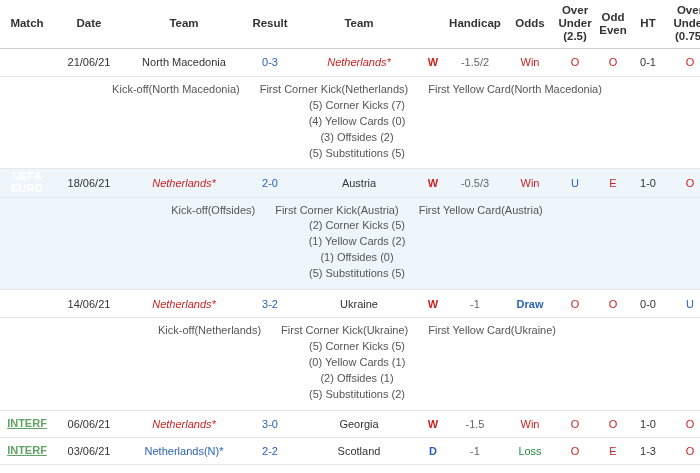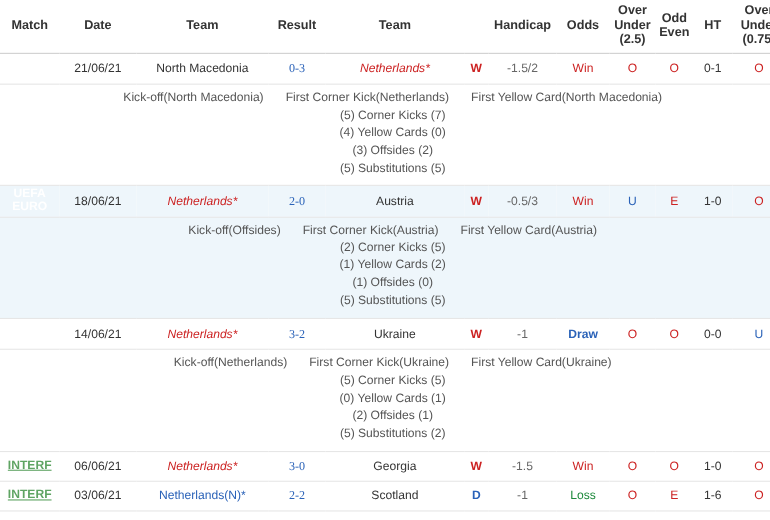--- a/index.html
+++ b/index.html
@@ -39,21 +39,21 @@
   .lg-euro{background:#a08c4a;}
   .lg-interf{background:#ffffff;color:#5fa463;border:0;}
   .lg-interf .lgtxt{color:#5fa463;text-decoration:underline;}
   .lg-wcpeu{background:#3f4b8c;}
 
   .date{color:#333;}
   .team{font-weight:normal;}
   .t-red{color:#cc2222;font-style:italic;}
   .t-blue{color:#2a62b8;}
   .t-dark{color:#333;}
-  .score{color:#2a62b8;font-weight:normal;font-family:Liberation Serif, serif;}
+  .score{color:#2a62b8;font-weight:normal;}
   .w{color:#cc2222;font-weight:bold;}
   .d{color:#2a62b8;font-weight:bold;}
   .win{color:#cc2222;}
   .loss{color:#1e8a3c;}
   .draw{color:#2a62b8;font-weight:bold;}
   .o{color:#cc2222;}
   .u{color:#2a62b8;}
   .e{color:#cc2222;}
   .gray{color:#666;}
 
@@ -174,21 +174,21 @@
         <td class="league lg-interf"><span class="lgtxt">INTERF</span></td>
         <td class="date">03/06/21</td>
         <td class="team t-blue">Netherlands(N)*</td>
         <td class="score">2-2</td>
         <td class="team t-dark">Scotland</td>
         <td class="d">D</td>
         <td class="gray">-1</td>
         <td class="loss">Loss</td>
         <td class="o">O</td>
         <td class="e">E</td>
-        <td>1-6</td>
+        <td>1-3</td>
         <td class="o">O</td>
       </tr>
       <tr class="match-row plain">
         <td class="league lg-wcpeu"><span class="lgtxt">WCPEU</span></td>
         <td class="date">31/03/21</td>
         <td class="team t-dark">Gibraltar</td>
         <td class="score">0-7</td>
         <td class="team t-red">Netherlands*</td>
         <td class="w">W</td>
         <td class="gray">-4.5/5</td>

